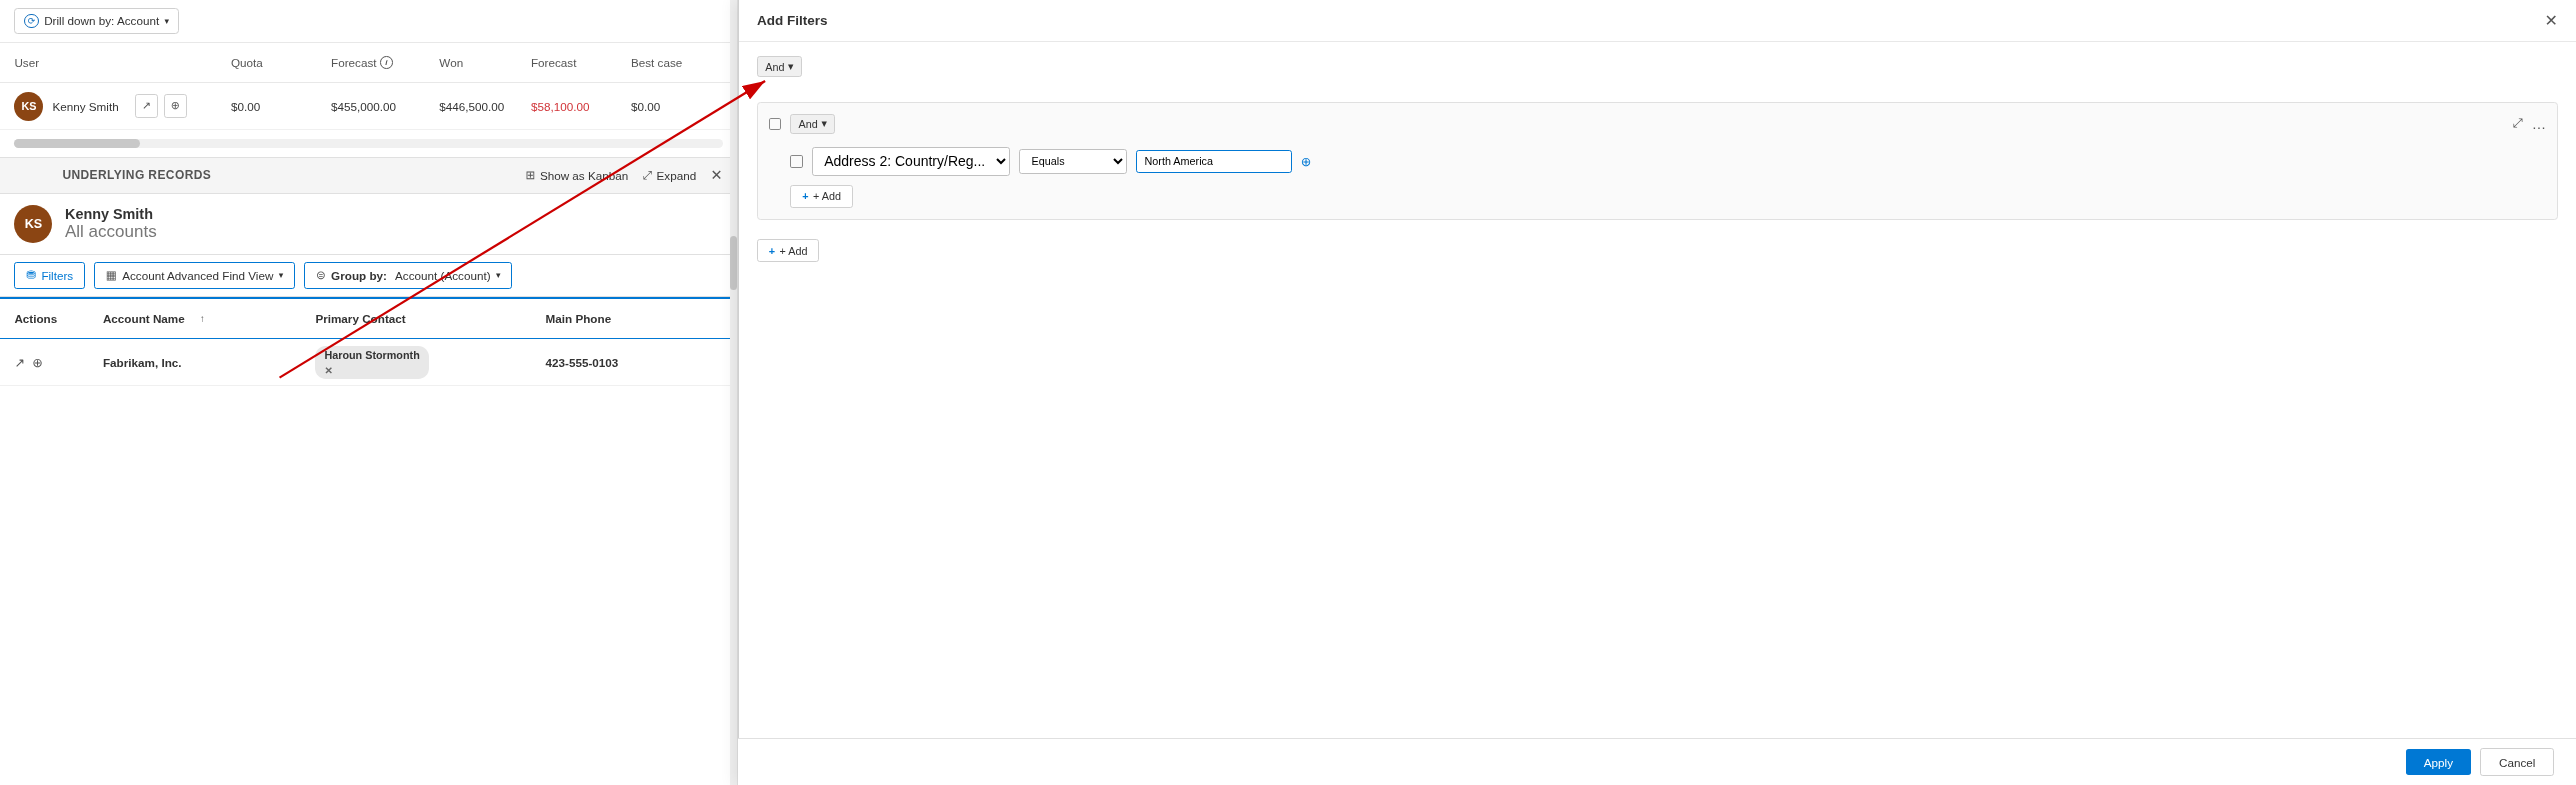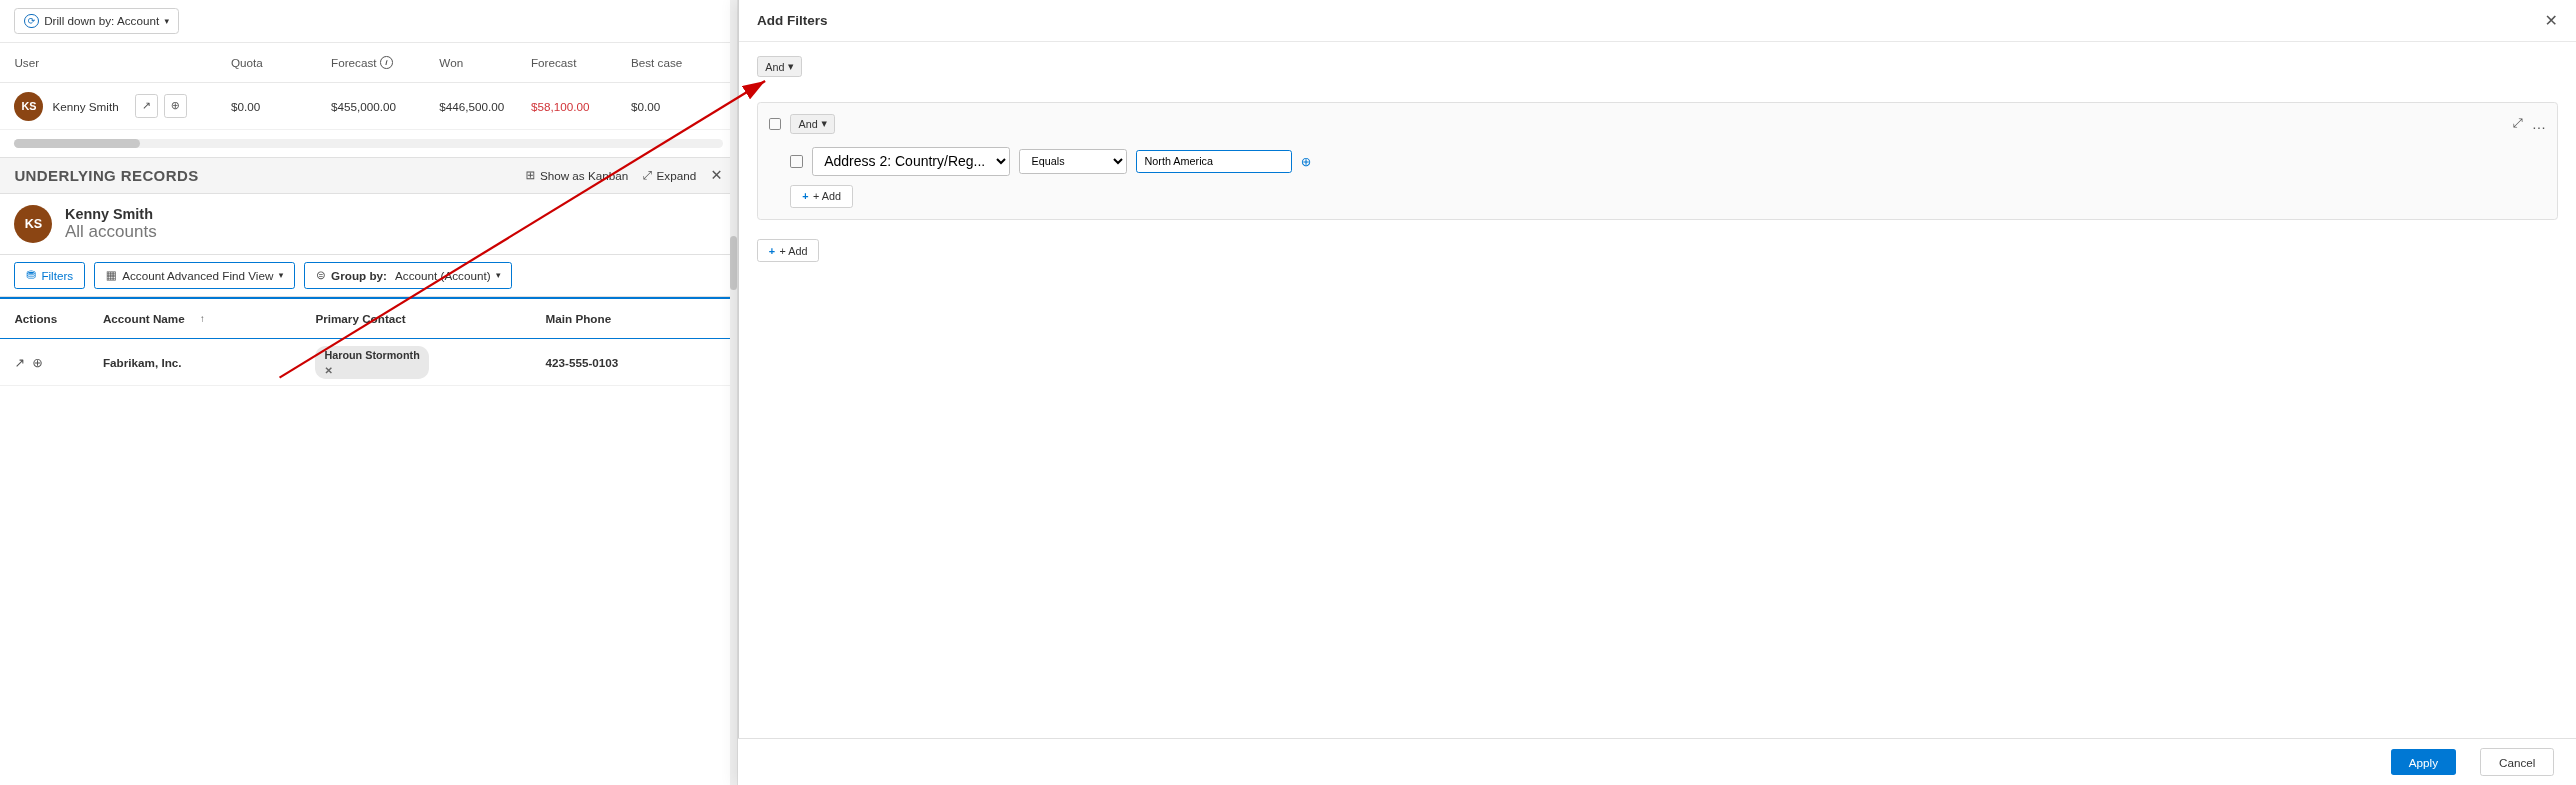--- a/index.html
+++ b/index.html
@@ -140,25 +140,26 @@
       display: flex;
       align-items: center;
       padding: 0 14.4px;
       height: 36px;
       background: #f5f5f5;
       border-bottom: 0.9px solid #e0e0e0;
       gap: 10.8px;
     }
 
     .underlying-title {
-      font-size: 15px;
+      font-size: 12px;
       font-weight: 700;
       color: #555;
       letter-spacing: 0.4px;
       text-transform: uppercase;
+      margin-left: 48px;
     }
 
     .underlying-actions {
       display: flex;
       align-items: center;
       margin-left: auto;
       gap: 14.4px;
     }
 
     .kanban-btn, .expand-btn {
@@ -472,21 +473,21 @@
     .bottom-action-bar {
       position: absolute;
       bottom: 0; right: 0;
       width: 1838px;
       height: 47px;
       border-top: 0.9px solid #e0e0e0;
       display: flex;
       align-items: center;
       justify-content: flex-end;
       padding: 0 21.6px;
-      gap: 24px;
+      gap: 9px;
       background: #fff;
     }
 
     .apply-btn {
       padding: 6.3px 18px;
       background: #0078d4;
       color: #fff;
       border: none;
       border-radius: 2.7px;
       font-size: 11.7px;

